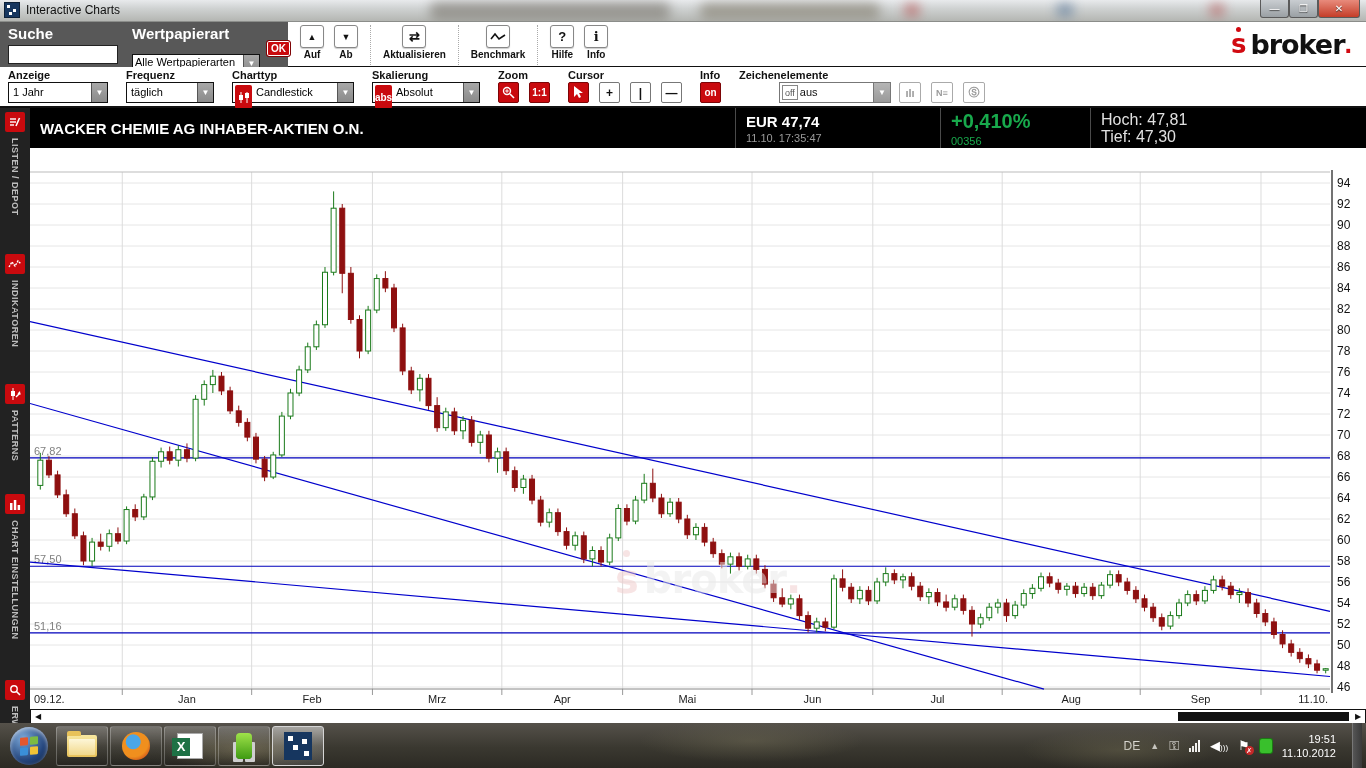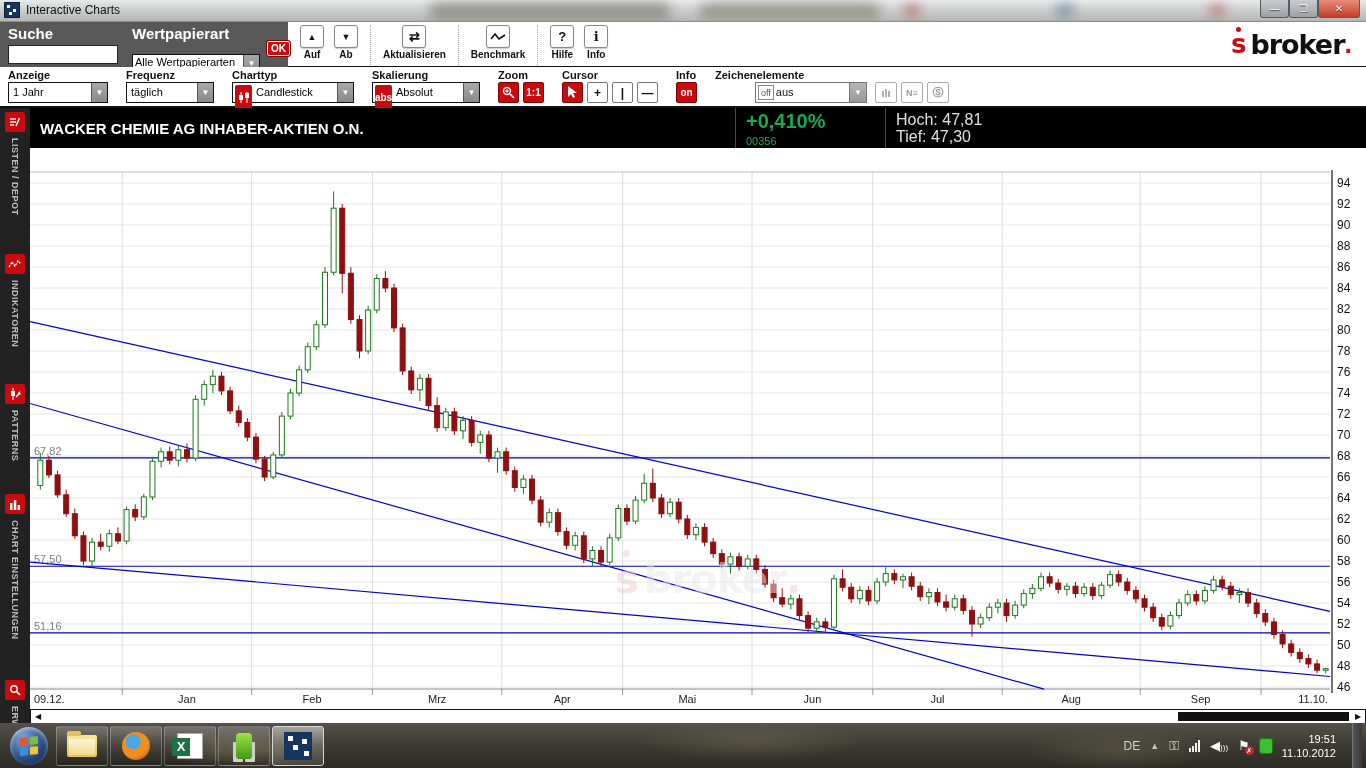--- a/index.html
+++ b/index.html
@@ -57,21 +57,21 @@
     border-bottom:2px solid #111; display:flex; padding:2px 0 0 8px; gap:18px; }
   .ctrl { display:flex; flex-direction:column; }
   .ctrl-label { font-size:11px; font-weight:bold; color:#111; margin-bottom:1px; }
   .dropdown { display:flex; height:21px; border:1px solid #111; background:#fff; }
   .dropdown .val { font-size:11px; padding:3px 4px 0 4px; white-space:nowrap; }
   .mini-red { width:17px; height:24px; background:#c90a0e; margin:2px 0 0 2px; border-radius:2px;
     display:flex; align-items:center; justify-content:center; color:#fff; font-size:10px; font-weight:bold; }
   .sq-btn { width:21px; height:21px; border:1px solid #777; border-radius:2px; display:flex;
     align-items:center; justify-content:center; font-weight:bold; font-size:12px; background:#fff; color:#111; }
   .sq-btn.red { background:#c90a0e; color:#fff; border-color:#7d0406; }
-  .btn-row { display:flex; gap:4px; }
+  .btn-row { display:flex; gap:10px; }
   .gray-iconbtn { width:22px; height:21px; border:1px solid #aaa; border-radius:2px; color:#999;
     display:flex; align-items:center; justify-content:center; font-size:11px; font-weight:bold; background:#fff; }
   .zeich-box { display:flex; height:21px; border:1px solid #777; background:#fff; width:112px; }
   .zeich-off { border:1px solid #888; font-size:9px; color:#555; padding:0 2px; margin:2px; display:flex; align-items:center; }
   .zeich-val { flex:1; font-size:11px; padding-top:3px; color:#111; }
   .zeich-arrow { width:17px; background:linear-gradient(#b5b5b5,#9a9a9a); border-left:1px solid #777;
     color:#fff; font-size:8px; display:flex; align-items:center; justify-content:center; }
 
   
   .lower { position:absolute; left:0; top:108px; width:1366px; height:615px; display:flex; }
@@ -389,20 +389,24 @@
             </svg>
         </span>
         <span class="side-label" style="height:118px">ERWEITERTE SUCHE</span>
       </div>
     </div>
 
     <div class="rightcol">
       <div class="quotebar">
         <div class="qsec" style="width:705px">
           <div class="q-name">WACKER CHEMIE AG INHABER-AKTIEN O.N.</div>
+        </div>
+        <div class="qsec" style="width:205px">
+          <div class="q-price">EUR 47,74</div>
+          <div class="q-sub">11.10. 17:35:47</div>
         </div>
         <div class="qsec" style="width:150px">
           <div class="q-pct q-green">+0,410%</div>
           <div class="q-sub q-green">00356</div>
         </div>
         <div class="qsec">
           <div class="q-ht">Hoch: 47,81</div>
           <div class="q-ht">Tief: 47,30</div>
         </div>
       </div>

